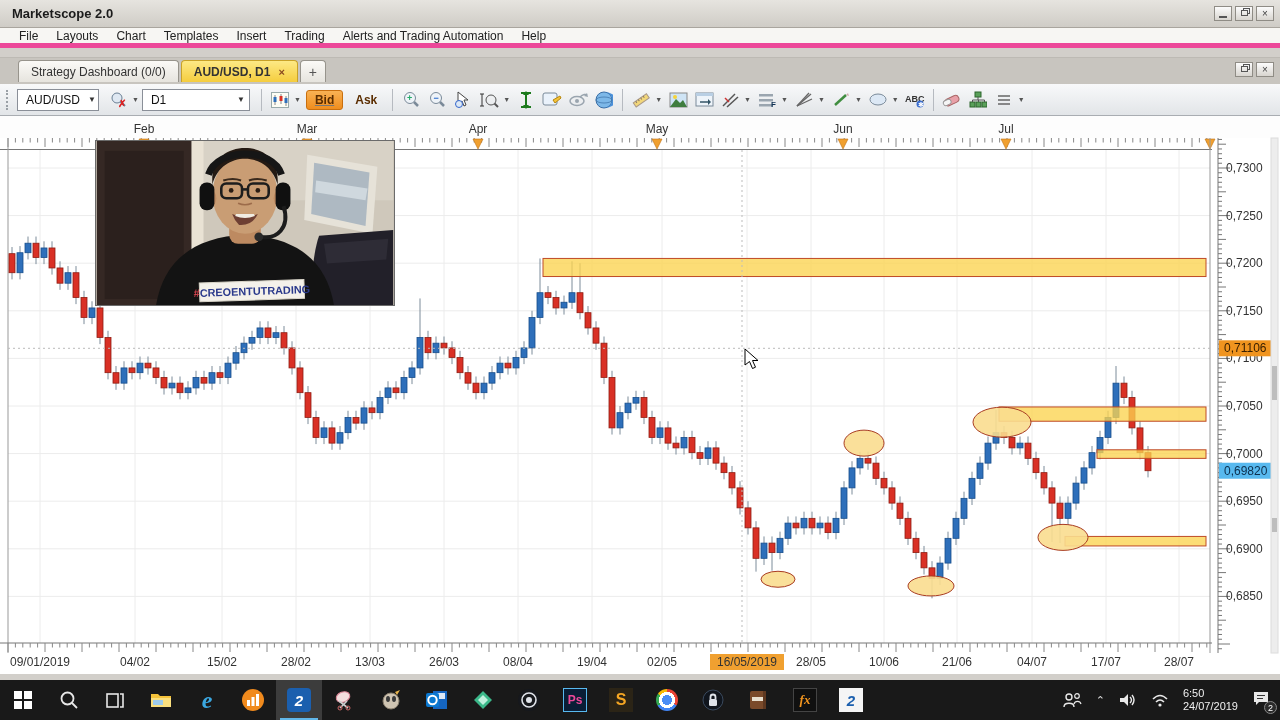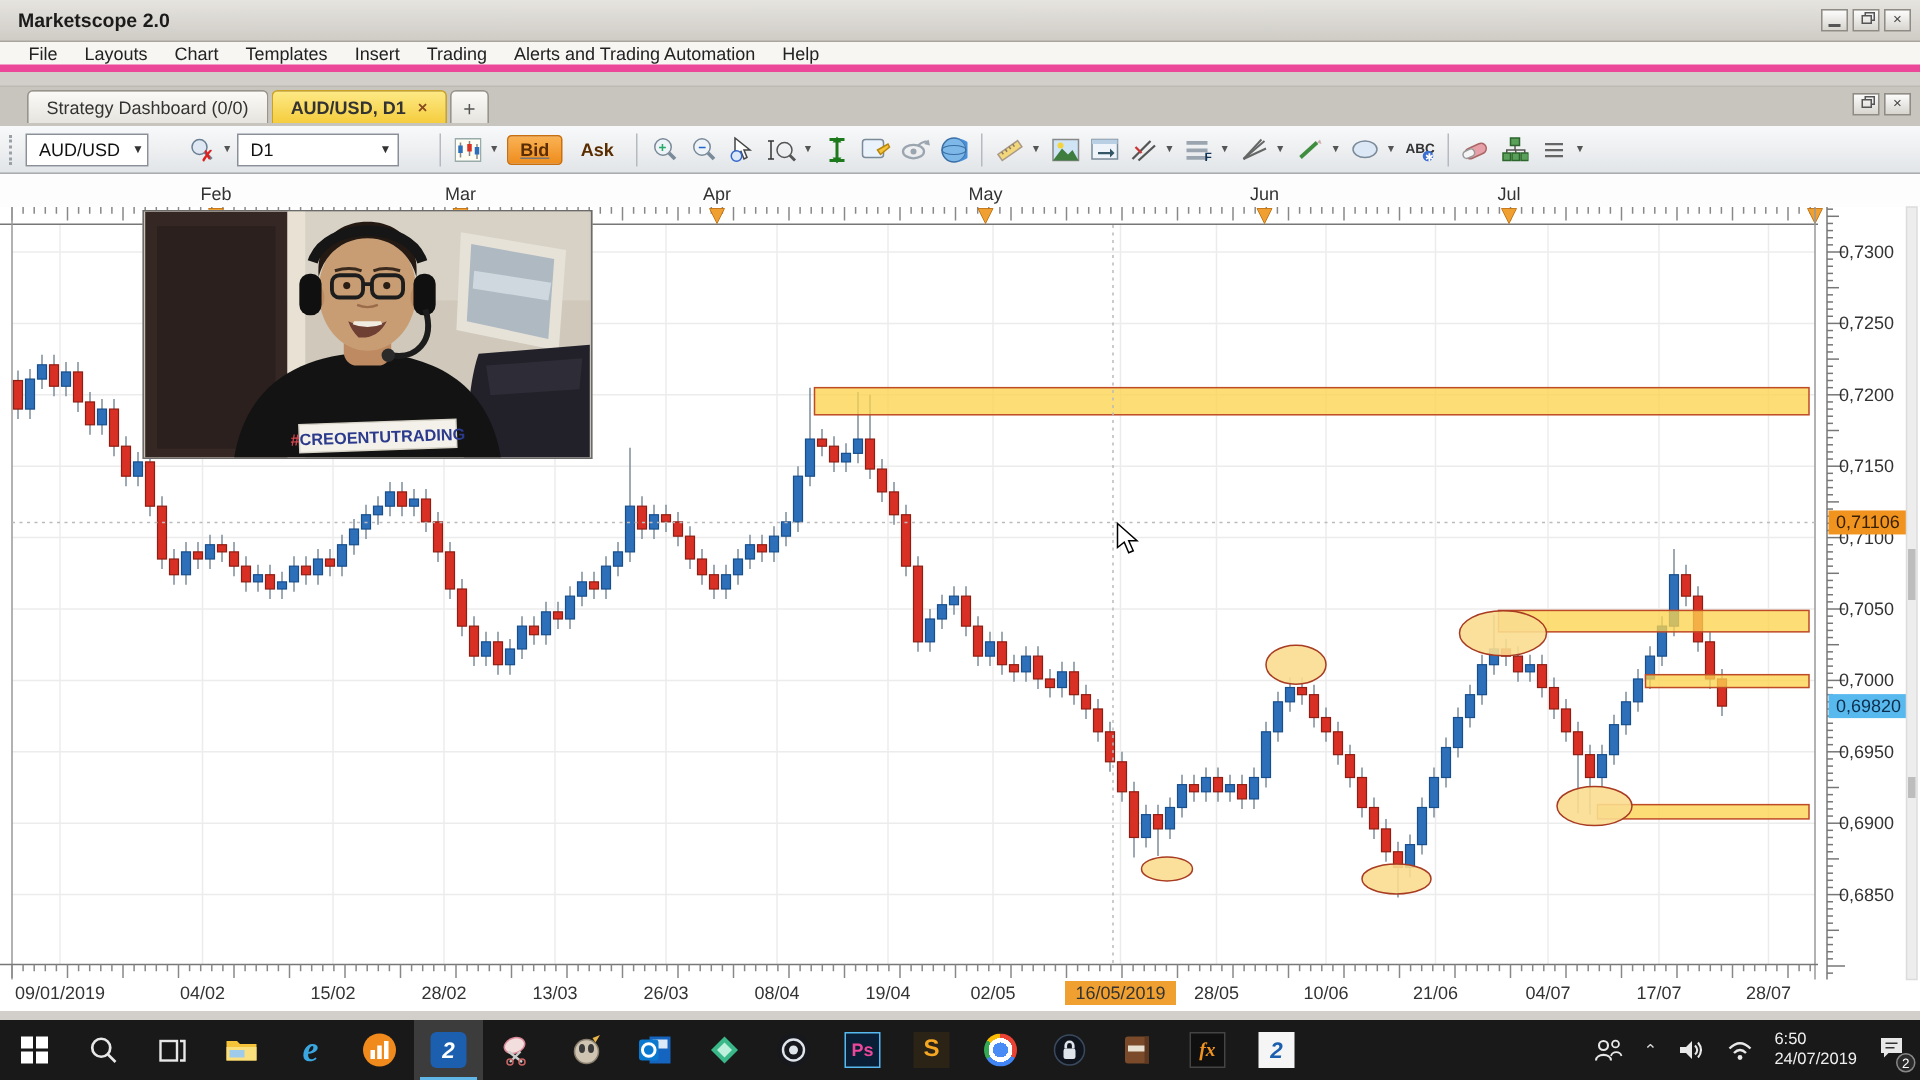--- a/index.html
+++ b/index.html
@@ -31,21 +31,21 @@
   .tab.active { background:linear-gradient(#fde985,#f5cd3e); border-color:#c9a227; font-weight:bold; }
   .tab .close-x { margin-left:8px; color:#8a4a1f; font-weight:bold; font-size:11px; }
   .tab.plus { width:26px; justify-content:center; font-size:14px; color:#555; padding:0; }
   #tabrow .winbtns { position:absolute; right:6px; top:4px; }
 
   
   #toolbar { height:32px; background:linear-gradient(#f8f9fa,#e2e5e8);
     border-bottom:1px solid #a9adb2; display:flex; align-items:center; padding-left:4px; }
   .grip { width:5px; height:20px; border-left:2px dotted #9aa0a6; margin:0 6px 0 2px; }
   .combo { height:22px; background:#fff; border:1px solid #8a8f98; display:flex; align-items:center;
-    font-size:12px; color:#111; padding:0 4px 0 8px; margin-right:22px; }
+    font-size:12px; color:#111; padding:0 4px 0 8px; margin-right:6px; }
   .combo .arrow { margin-left:auto; font-size:8px; color:#333; padding-left:8px; }
   .tbtn { height:24px; min-width:24px; display:flex; align-items:center; justify-content:center;
     margin:0 1px; border:1px solid transparent; border-radius:3px; }
   .tbtn svg { display:block; }
   .drop { font-size:7px; color:#555; margin:0 3px 0 1px; }
   .vsep { width:1px; height:22px; background:#b6bac0; margin:0 5px; }
   #bid-btn { background:linear-gradient(#f9b254,#ef8d1e); border:1px solid #c96f0e; border-radius:3px;
     font-size:12px; font-weight:bold; color:#5a2d00; padding:2px 8px; margin:0 2px;
     text-decoration:underline; text-decoration-color:#777; }
   #ask-btn { font-size:12px; font-weight:bold; color:#5a2d00; padding:2px 8px; margin:0 2px;

